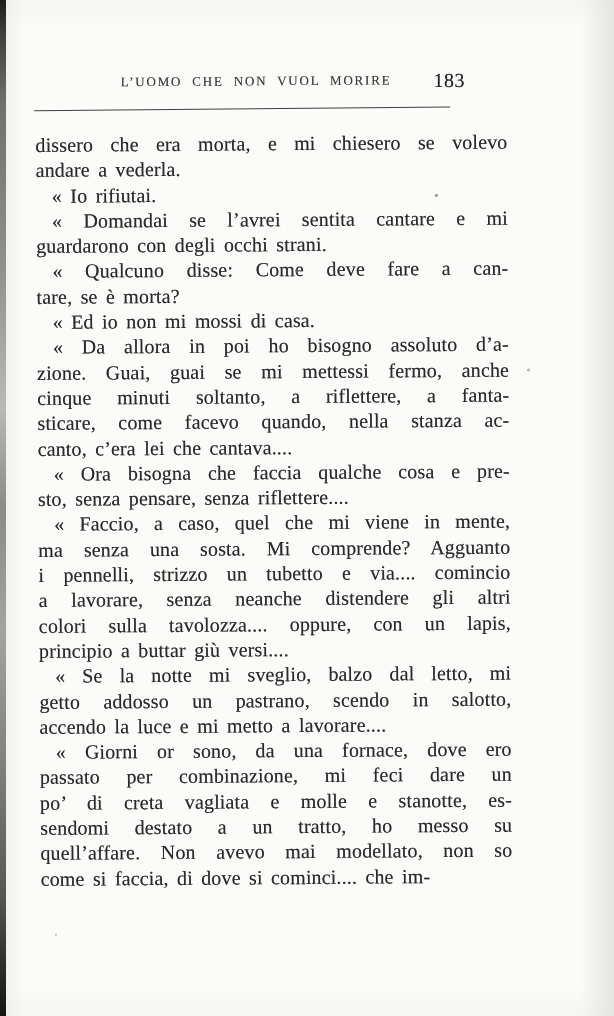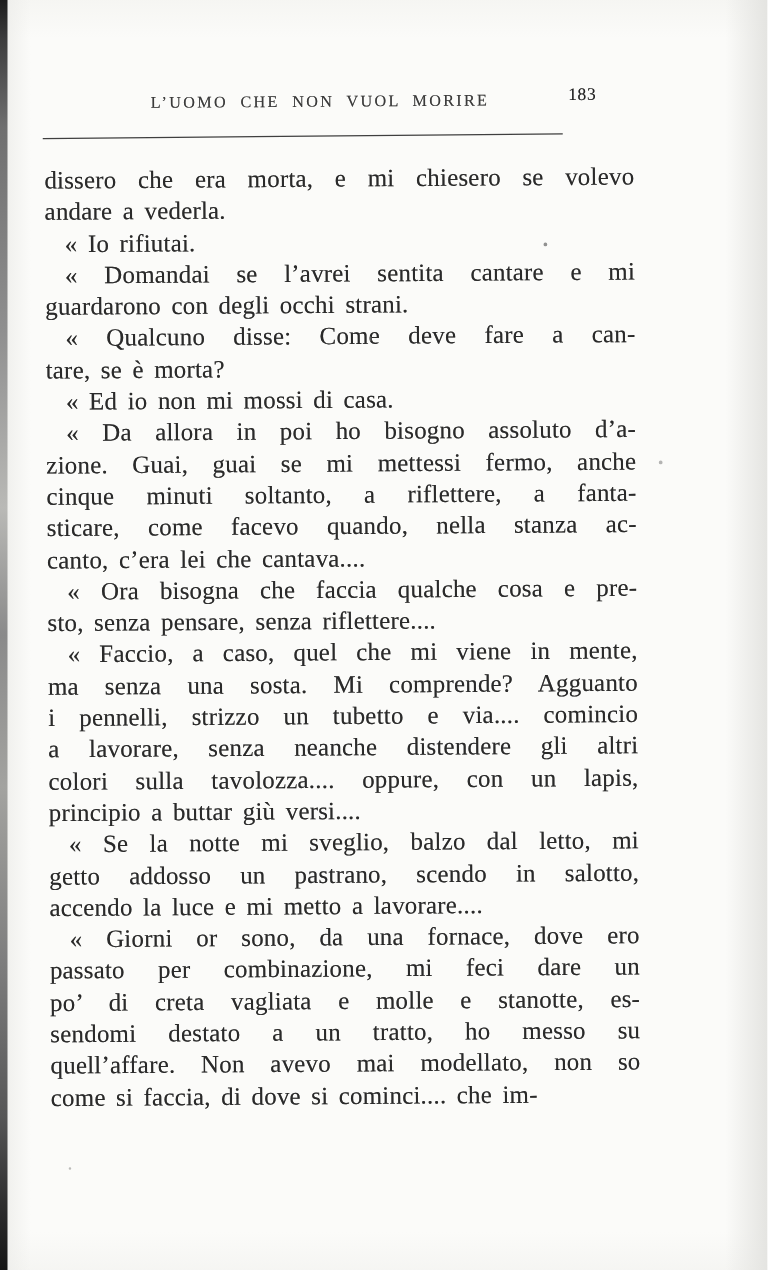--- a/index.html
+++ b/index.html
@@ -46,22 +46,22 @@
     left: 0; right: 0; top: 3px;
     text-align: center;
     font-size: 13px;
     letter-spacing: 1.8px;
     word-spacing: 5px;
     color: #3b3b3b;
     text-shadow: 0 0 0.5px rgba(60,60,60,0.55);
   }
   #page-number {
     position: absolute;
-    right: 0; top: 0;
-    font-size: 14px;
+    right: 12px; top: 0;
+    font-size: 20px;
     letter-spacing: 0.5px;
     color: #242424;
     text-shadow: 0 0 0.4px rgba(40,40,40,0.5);
   }
   #header-rule {
     position: absolute;
     left: 37px; top: 108px;
     width: 416px; height: 0;
     border: none;
     border-top: 1.6px solid #3f3f3f;

